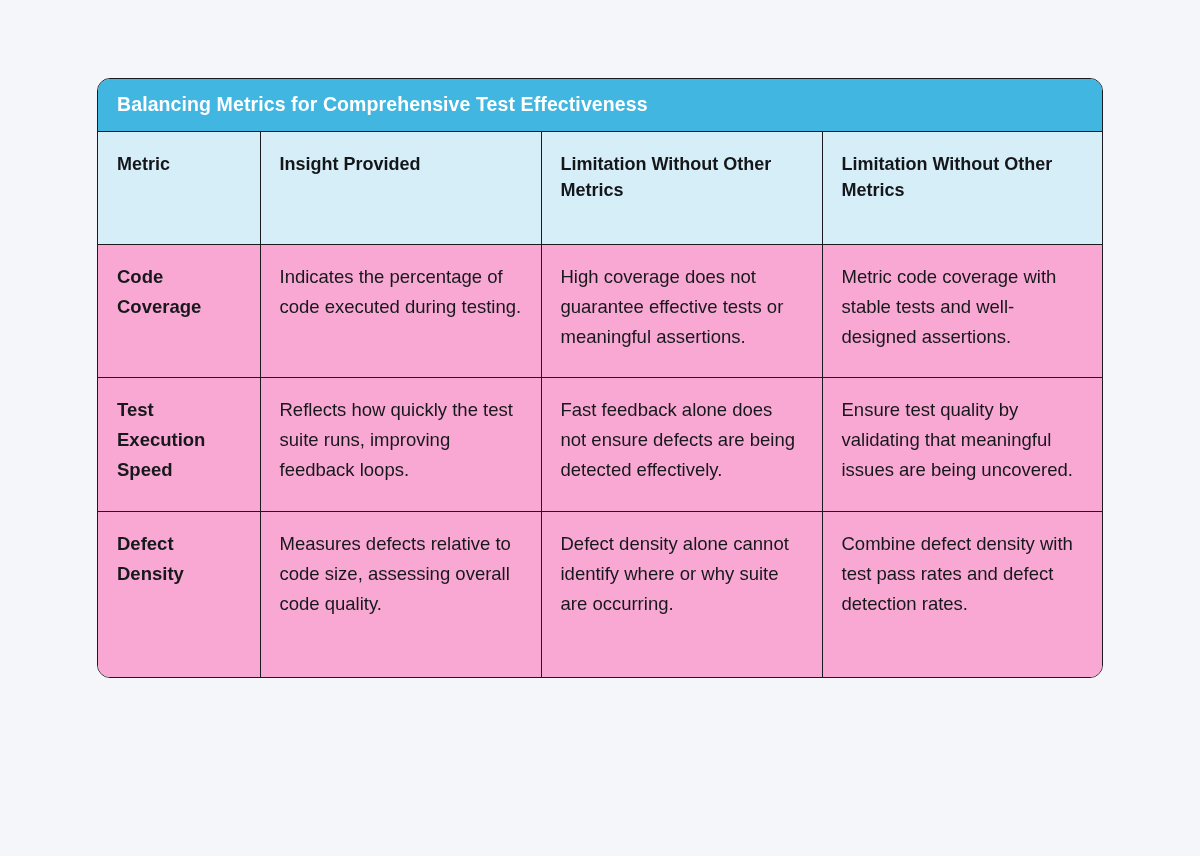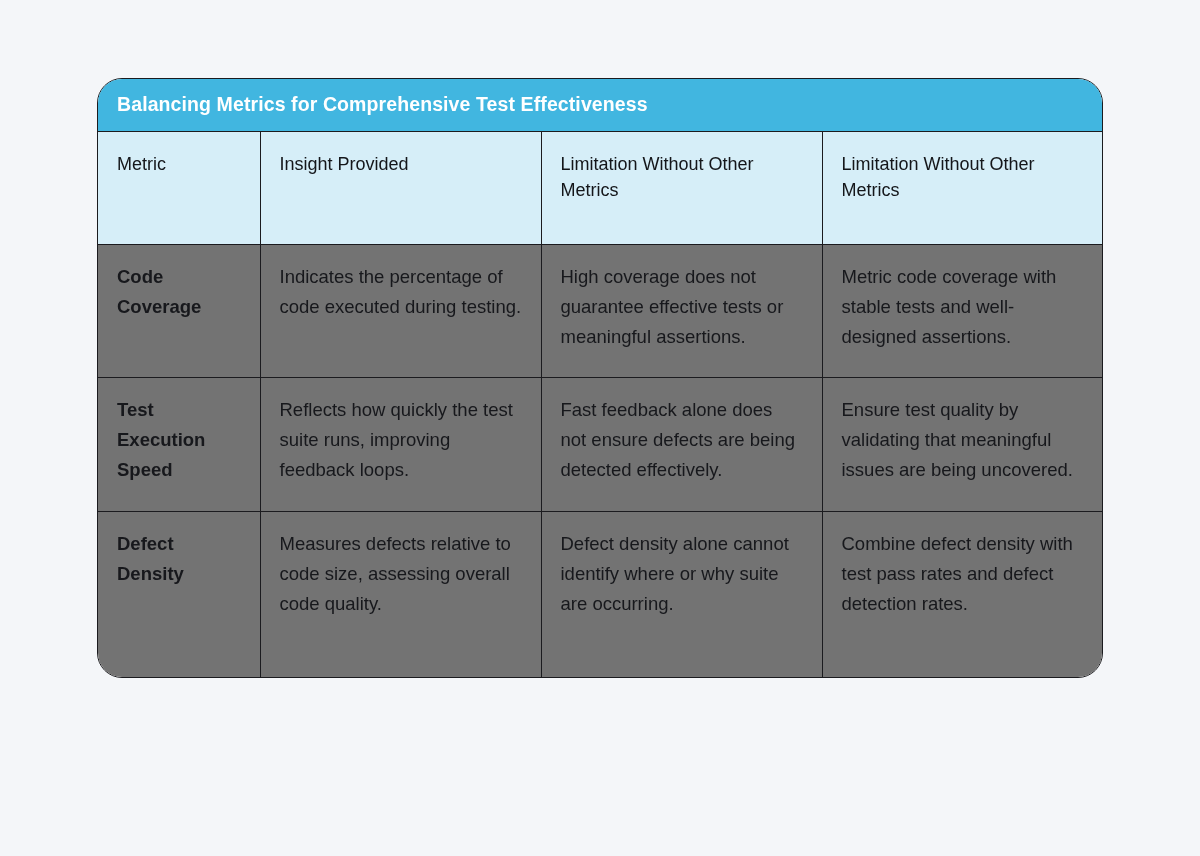--- a/index.html
+++ b/index.html
@@ -20,21 +20,21 @@
     width: 1200px;
     height: 856px;
   }
 
   .table-card {
     position: absolute;
     left: 97px;
     top: 78px;
     width: 1006px;
     border: 1px solid #1b1b1f;
-    border-radius: 25px;
+    border-radius: 13px;
     overflow: hidden;
     background: #ffffff;
   }
 
   .table-title {
     background: #41b6e0;
     color: #ffffff;
     font-size: 19.5px;
     font-weight: bold;
     letter-spacing: 0.1px;
@@ -51,42 +51,42 @@
   table.metrics col.c1 { width: 162px; }
   table.metrics col.c2 { width: 281px; }
   table.metrics col.c3 { width: 281px; }
   table.metrics col.c4 { width: 280px; }
 
   table.metrics thead th {
     background: #d6eef8;
     text-align: left;
     vertical-align: top;
     font-size: 18px;
-    font-weight: normal;
+    font-weight: bold;
     color: #14161a;
     line-height: 1.45;
     padding: 19px 19px 40px 19px;
     border-top: 1px solid #1b1b1f;
     border-right: 1px solid #1b1b1f;
     margin-top: 7px;
   }
 
   table.metrics thead th:last-child {
     border-right: none;
   }
 
   table.metrics tbody td {
     vertical-align: top;
     font-size: 18.5px;
     color: #17181c;
     line-height: 1.62;
     padding: 17px 19px 26px 19px;
     border-top: 1px solid #1b1b1f;
     border-right: 1px solid #1b1b1f;
-    background: #737373;
+    background: #f9a8d4;
   }
 
   table.metrics tbody td:last-child {
     border-right: none;
   }
 
   table.metrics tbody td.metric-name {
     font-weight: bold;
   }
 

